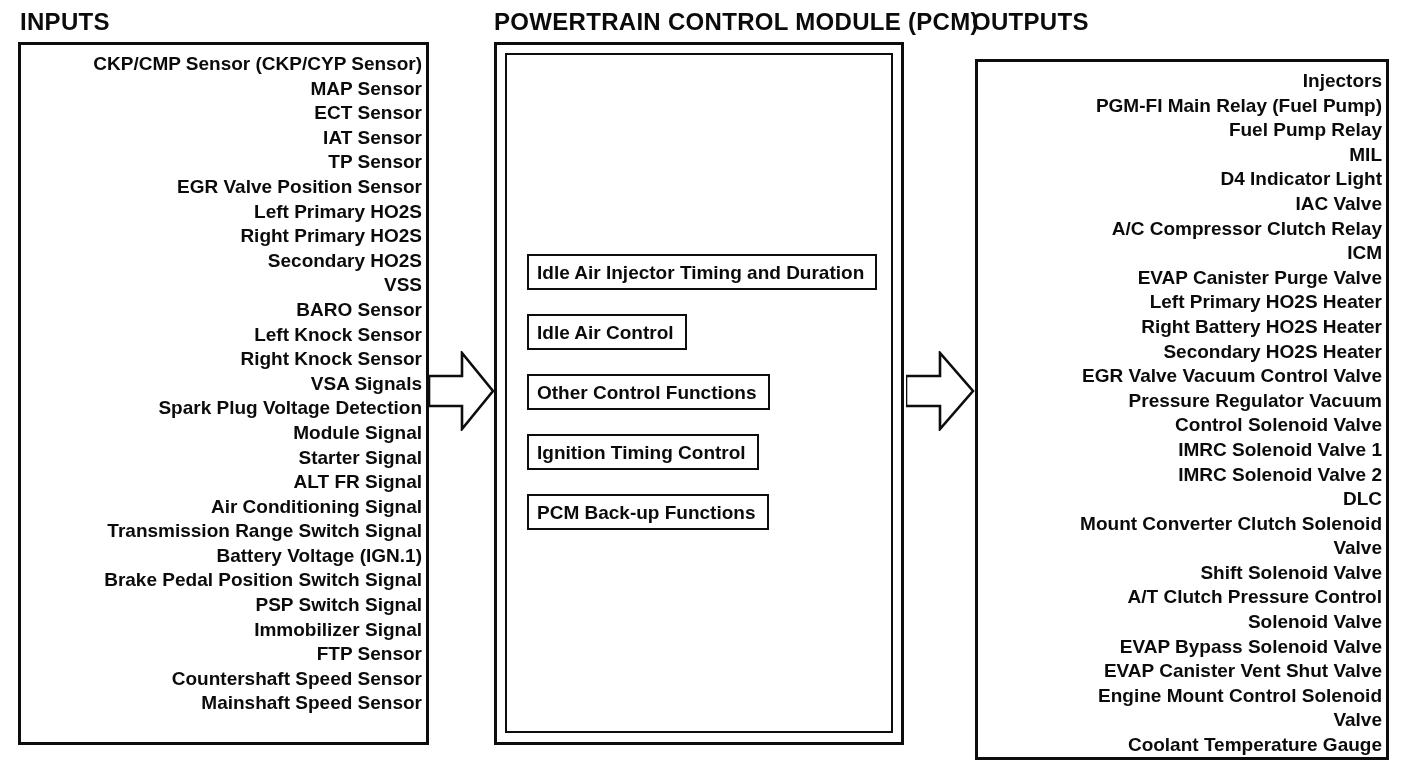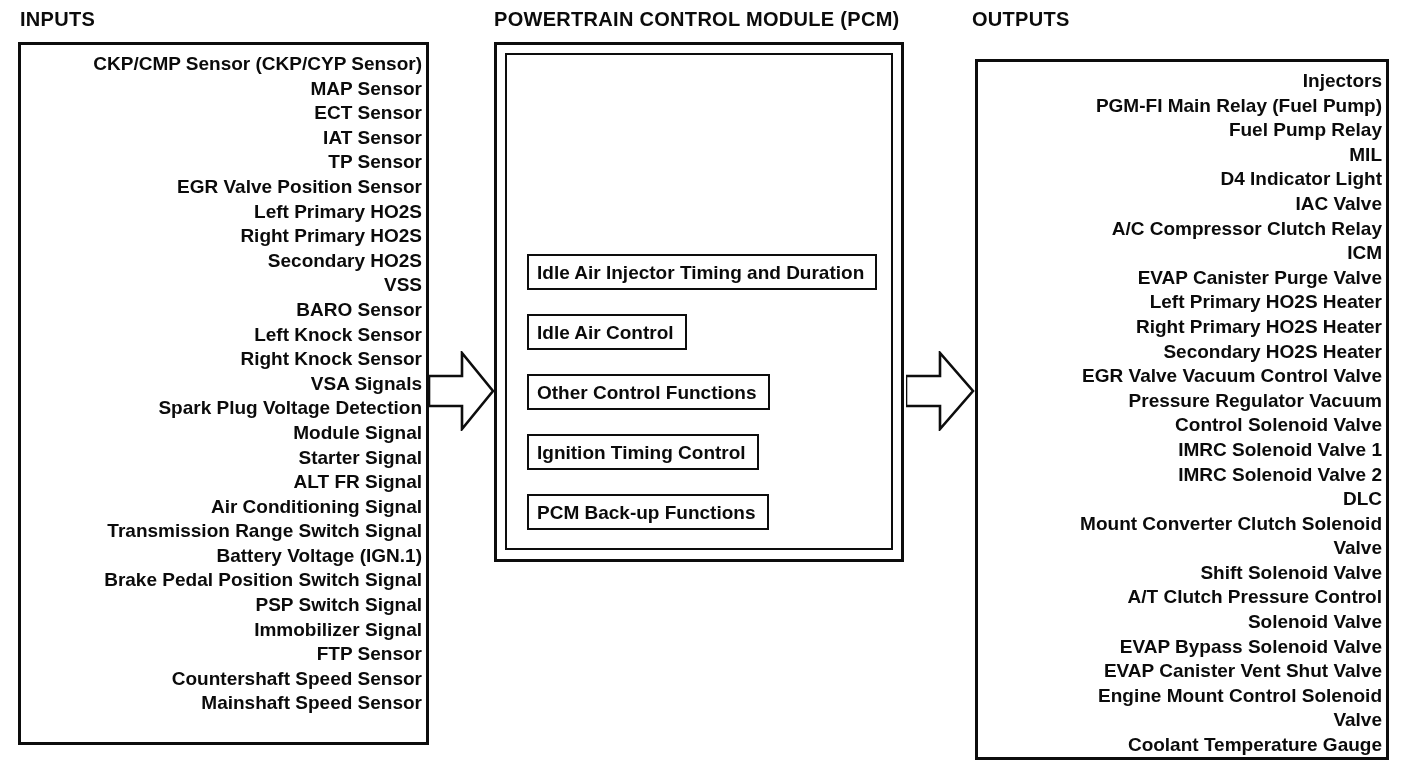--- a/index.html
+++ b/index.html
@@ -1,28 +1,28 @@
 <!DOCTYPE html>
 <html><head>
 <meta charset="utf-8">
 <style>
   html,body { margin:0; padding:0; background:#ffffff; }
   .canvas {
     position:relative; width:1408px; height:766px; background:#ffffff;
     font-family:"Liberation Sans", sans-serif; font-weight:700; color:#0b0b0b;
     overflow:hidden;
   }
-  .col-title { position:absolute; top:8px; font-size:20px; letter-spacing:0.3px; white-space:nowrap; }
+  .col-title { position:absolute; top:8px; font-size:24px; letter-spacing:0.3px; white-space:nowrap; }
   .title-inputs  { left:20px; }
   .title-pcm     { left:494px; }
   .title-outputs { left:972px; }
 
   .box { position:absolute; border:3px solid #0d0d0d; box-sizing:border-box; background:#ffffff; }
   .inputs-box  { left:18px;  top:42px; width:411px; height:703px; }
-  .pcm-outer   { left:494px; top:42px; width:410px; height:520px;padding-left:41px; }
+  .pcm-outer   { left:494px; top:42px; width:410px; height:703px;padding-left:41px; }
   .outputs-box { left:975px; top:59px; width:414px; height:701px; }
 
   .pcm-inner { position:absolute; left:8px; top:8px; right:8px; bottom:9px; border:2px solid #0d0d0d; }
 
   .list { padding:7px 4px 0 16px; font-size:19px; line-height:24.6px; white-space:nowrap;text-align:right; }
   .line { height:24.6px; }
   .inputs-list  .line.indent { padding-left:23px; }
   .outputs-list .line.indent { padding-left:16px; }
 
   .fn-col { position:absolute; left:20px; top:199px; }
@@ -93,21 +93,21 @@
         <div class="line">Injectors</div>
         <div class="line">PGM-FI Main Relay (Fuel Pump)</div>
         <div class="line">Fuel Pump Relay</div>
         <div class="line">MIL</div>
         <div class="line">D4 Indicator Light</div>
         <div class="line">IAC Valve</div>
         <div class="line">A/C Compressor Clutch Relay</div>
         <div class="line">ICM</div>
         <div class="line">EVAP Canister Purge Valve</div>
         <div class="line">Left Primary HO2S Heater</div>
-        <div class="line">Right Primary HO2S Heater</div>
+        <div class="line">Right Battery HO2S Heater</div>
         <div class="line">Secondary HO2S Heater</div>
         <div class="line">EGR Valve Vacuum Control Valve</div>
         <div class="line">Pressure Regulator Vacuum</div>
         <div class="line indent">Control Solenoid Valve</div>
         <div class="line">IMRC Solenoid Valve 1</div>
         <div class="line">IMRC Solenoid Valve 2</div>
         <div class="line">DLC</div>
         <div class="line">Mount Converter Clutch Solenoid</div>
         <div class="line indent">Valve</div>
         <div class="line">Shift Solenoid Valve</div>

